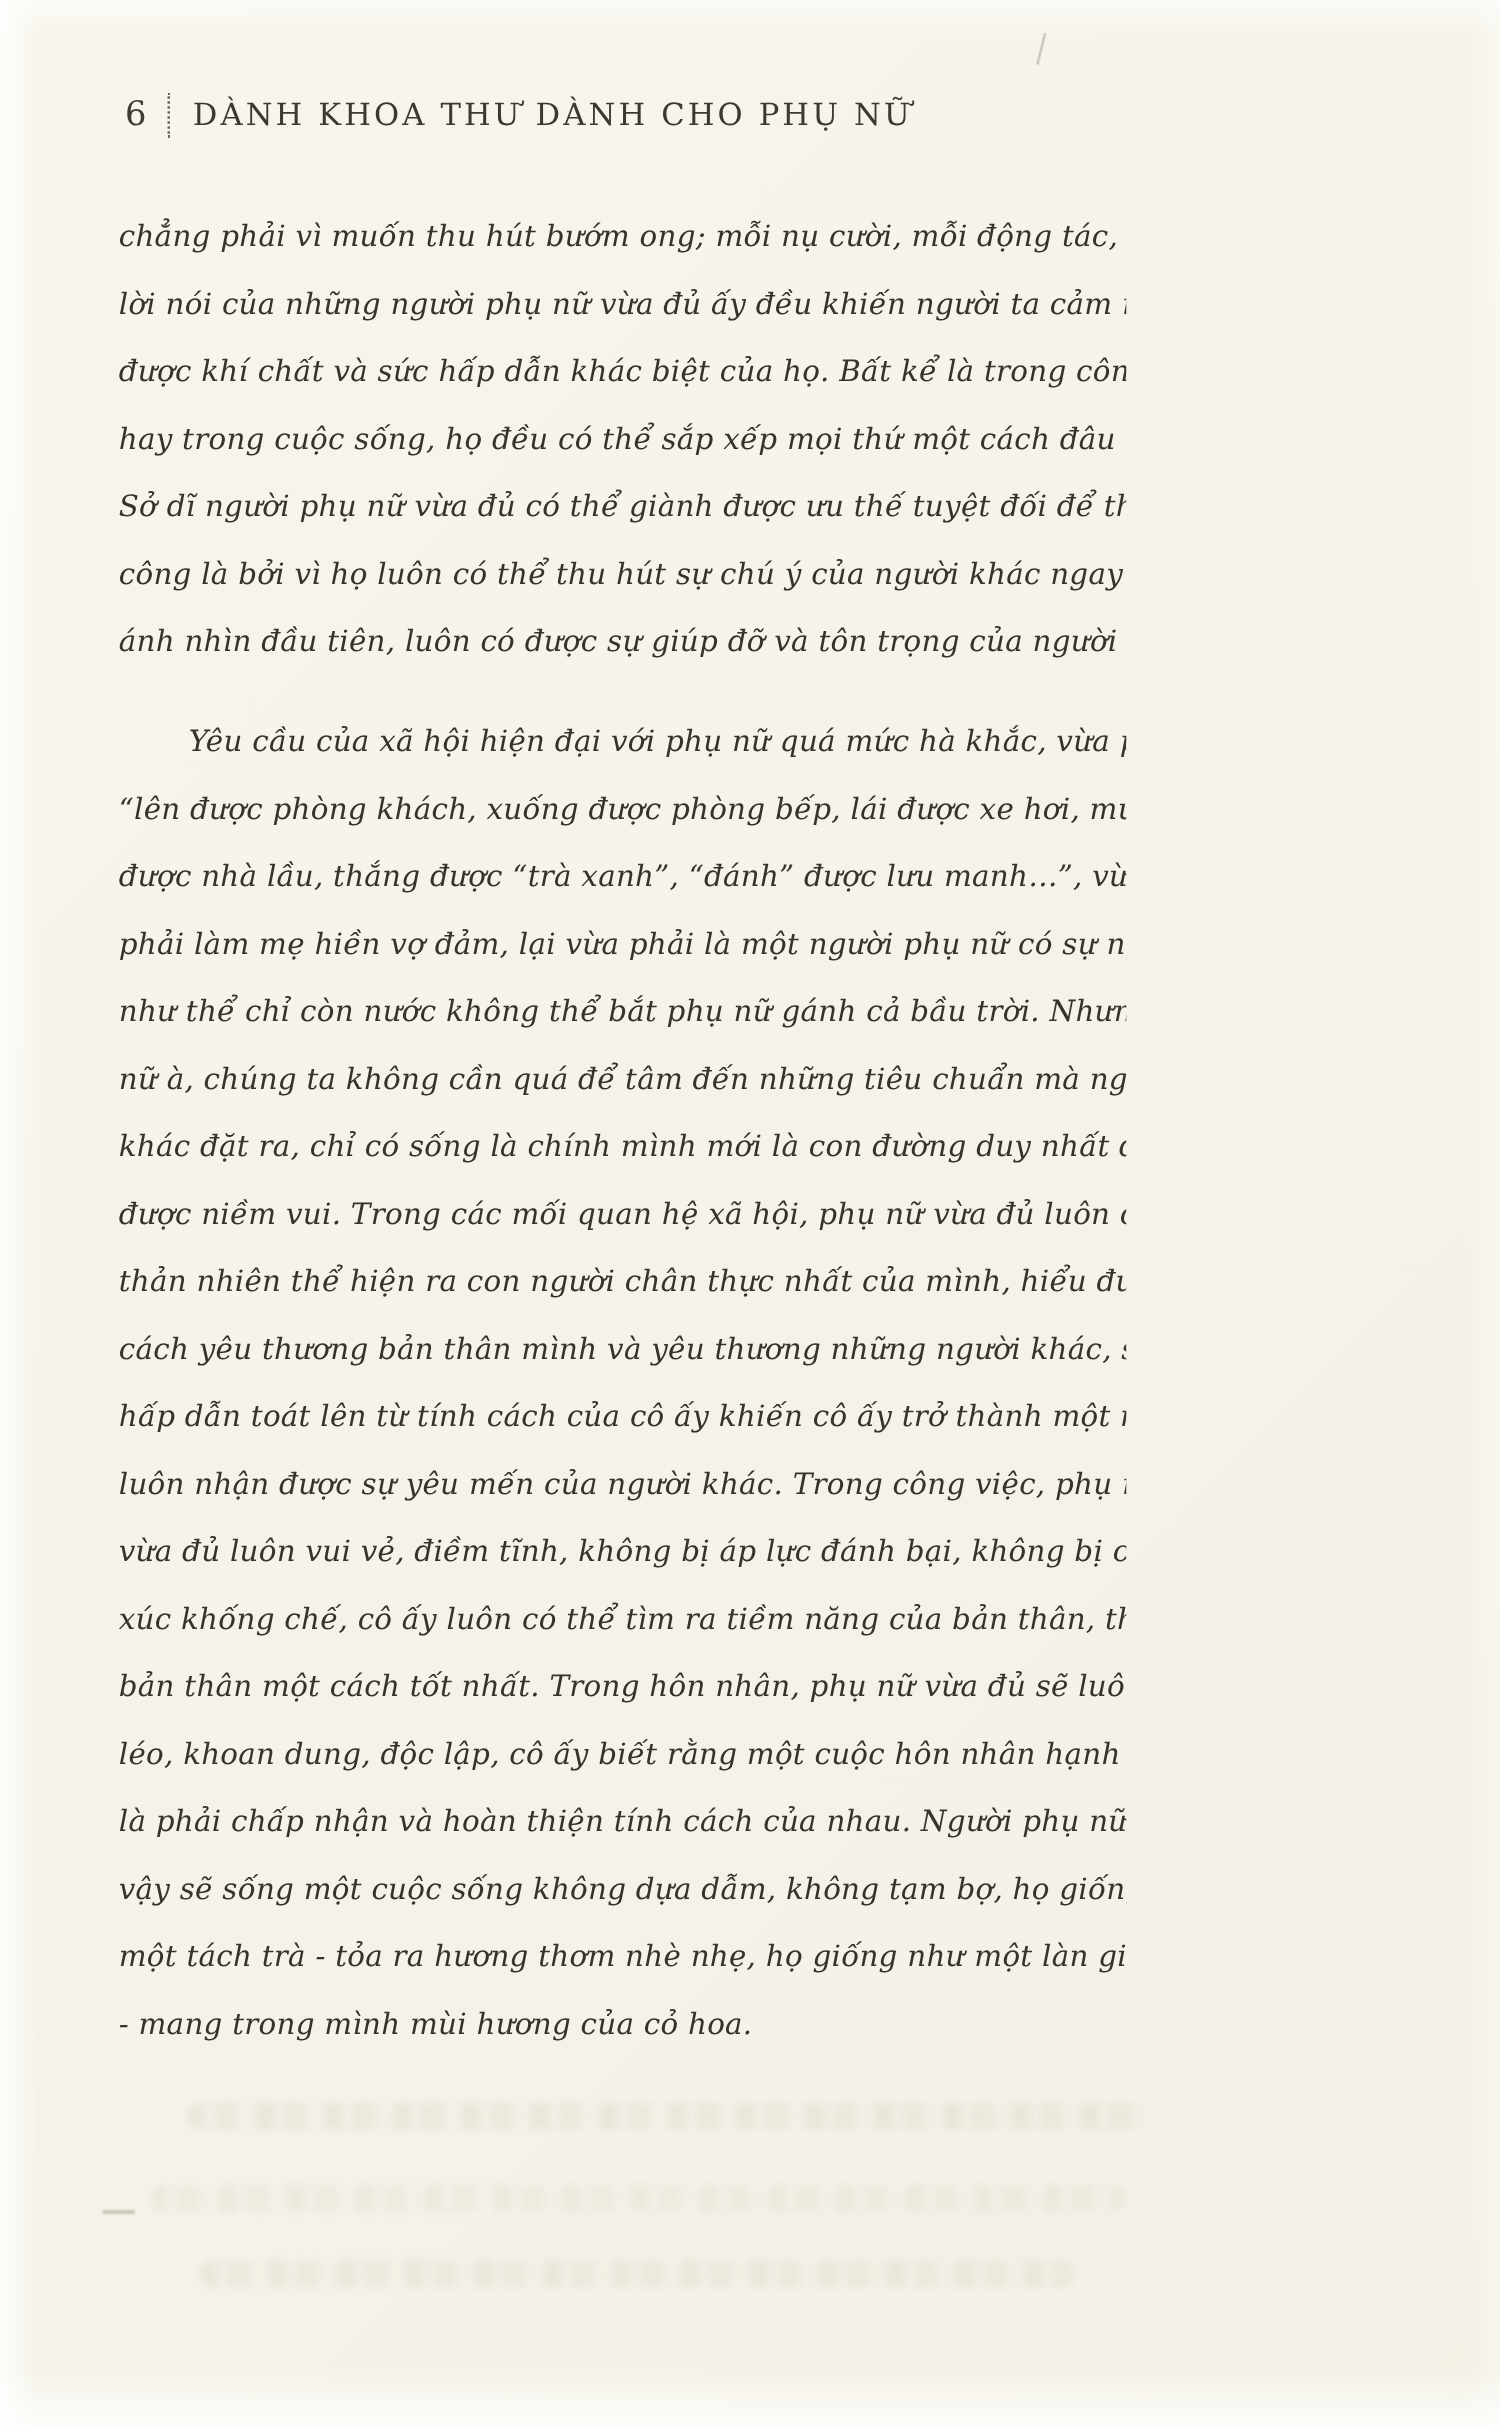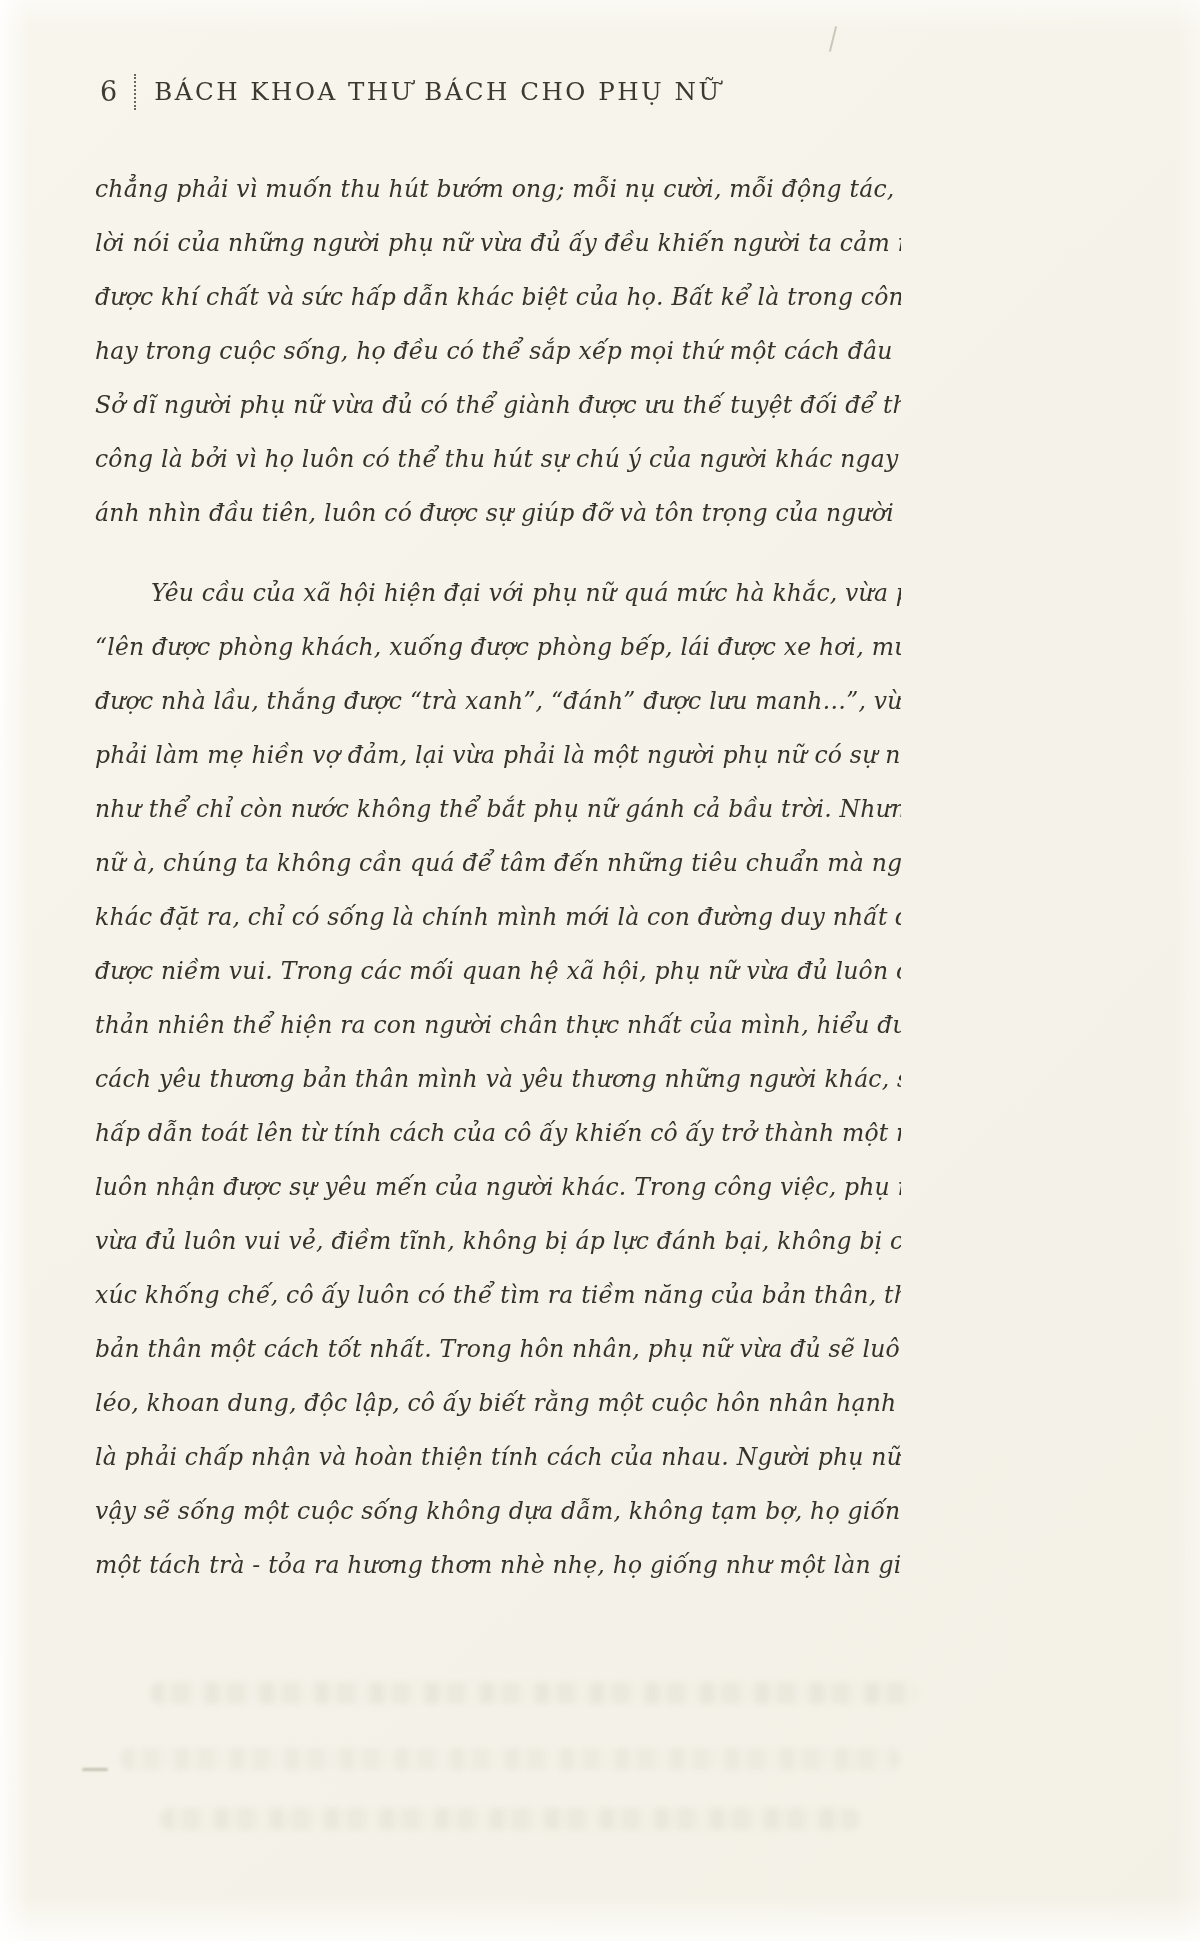--- a/index.html
+++ b/index.html
@@ -82,21 +82,21 @@
   }
 </style>
 </head>
 <body>
 
 <div class="page">
 
   <div class="running-head">
     <span class="pagenum">6</span>
     <span class="sep"></span>
-    <span class="booktitle">BÁCH KHOA THƯ BÁCH CHO PHỤ NỮ</span>
+    <span class="booktitle">DÀNH KHOA THƯ DÀNH CHO PHỤ NỮ</span>
   </div>
 
   <div class="text-block">
       <div class="paragraph">
         <div class="line">chẳng phải vì muốn thu hút bướm ong; mỗi nụ cười, mỗi động tác, mỗi</div>
         <div class="line">lời nói của những người phụ nữ vừa đủ ấy đều khiến người ta cảm nhận</div>
         <div class="line">được khí chất và sức hấp dẫn khác biệt của họ. Bất kể là trong công việc</div>
         <div class="line">hay trong cuộc sống, họ đều có thể sắp xếp mọi thứ một cách đâu ra đấy.</div>
         <div class="line">Sở dĩ người phụ nữ vừa đủ có thể giành được ưu thế tuyệt đối để thành</div>
         <div class="line">công là bởi vì họ luôn có thể thu hút sự chú ý của người khác ngay từ</div>
@@ -115,20 +115,21 @@
         <div class="line">cách yêu thương bản thân mình và yêu thương những người khác, sự</div>
         <div class="line">hấp dẫn toát lên từ tính cách của cô ấy khiến cô ấy trở thành một người</div>
         <div class="line">luôn nhận được sự yêu mến của người khác. Trong công việc, phụ nữ</div>
         <div class="line">vừa đủ luôn vui vẻ, điềm tĩnh, không bị áp lực đánh bại, không bị cảm</div>
         <div class="line">xúc khống chế, cô ấy luôn có thể tìm ra tiềm năng của bản thân, thể hiện</div>
         <div class="line">bản thân một cách tốt nhất. Trong hôn nhân, phụ nữ vừa đủ sẽ luôn khéo</div>
         <div class="line">léo, khoan dung, độc lập, cô ấy biết rằng một cuộc hôn nhân hạnh phúc</div>
         <div class="line">là phải chấp nhận và hoàn thiện tính cách của nhau. Người phụ nữ như</div>
         <div class="line">vậy sẽ sống một cuộc sống không dựa dẫm, không tạm bợ, họ giống như</div>
         <div class="line">một tách trà - tỏa ra hương thơm nhè nhẹ, họ giống như một làn gió mát</div>
+        <div class="line last">- mang trong mình mùi hương của cỏ hoa.</div>
       </div>
     </div>
 
   <div class="ghost g1"></div>
   <div class="ghost g2"></div>
   <div class="ghost g3"></div>
   <div class="ghost-dash"></div>
   <div class="scratch"></div>
 
 </div>

